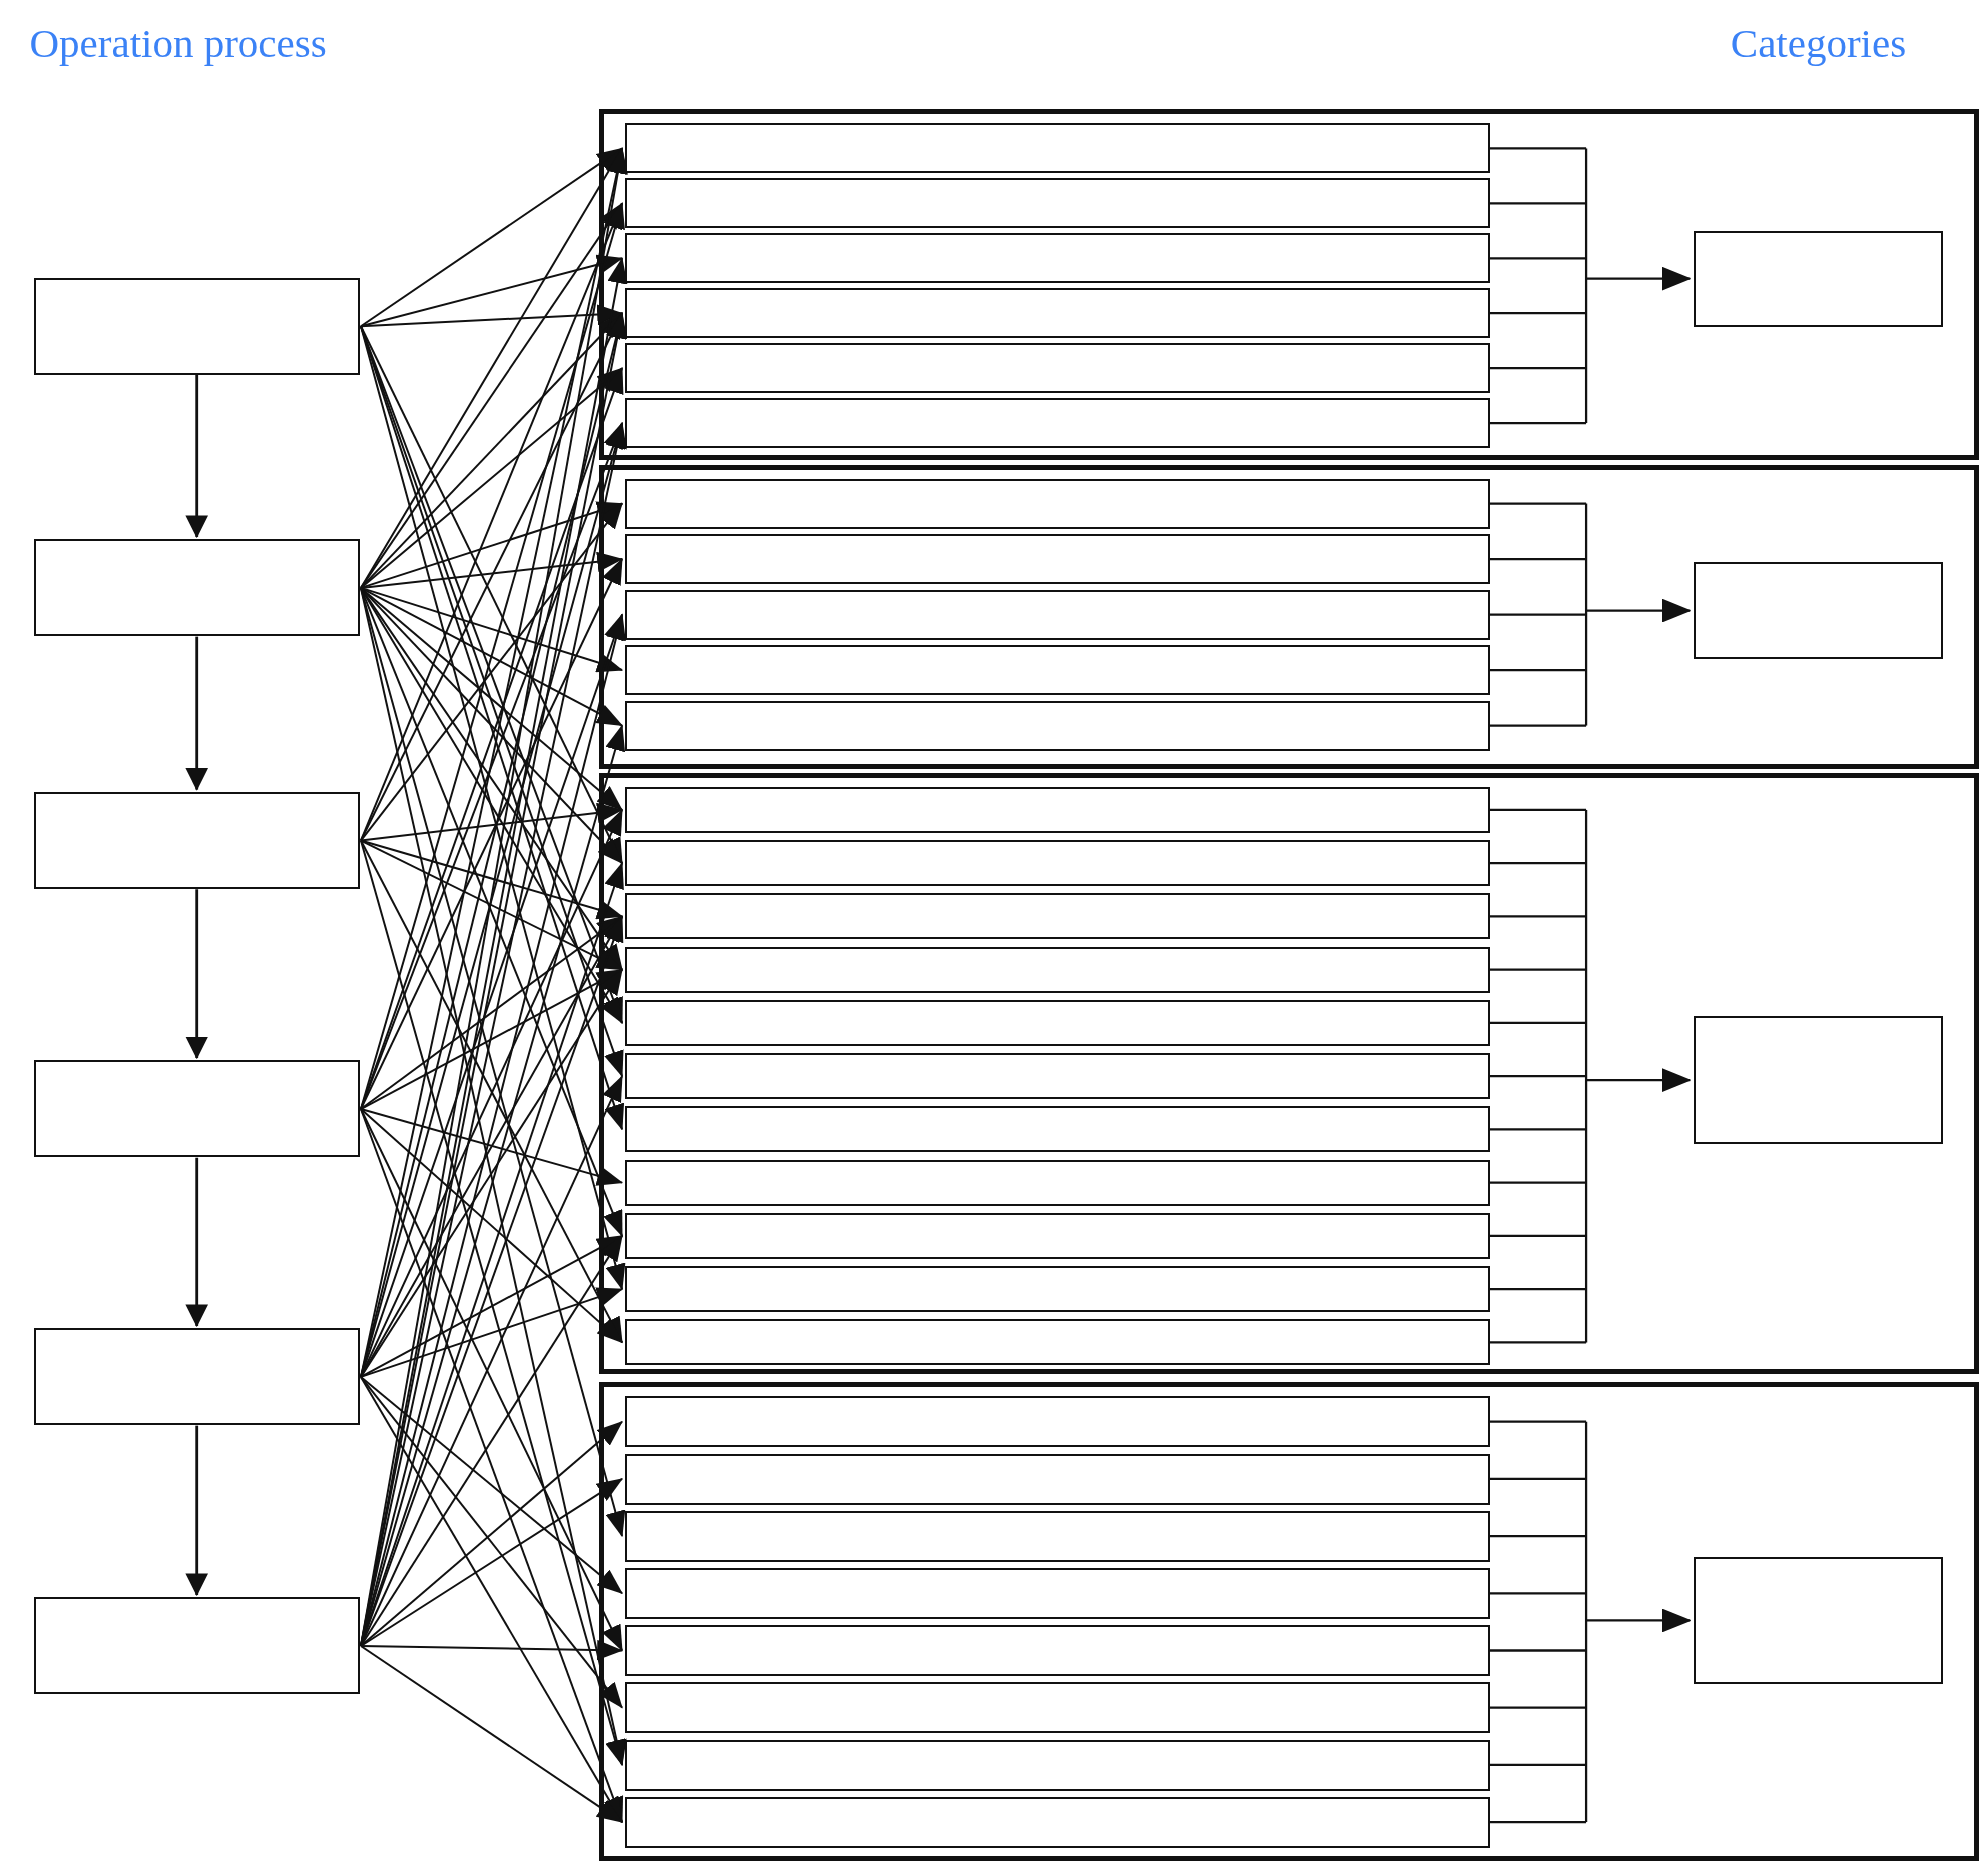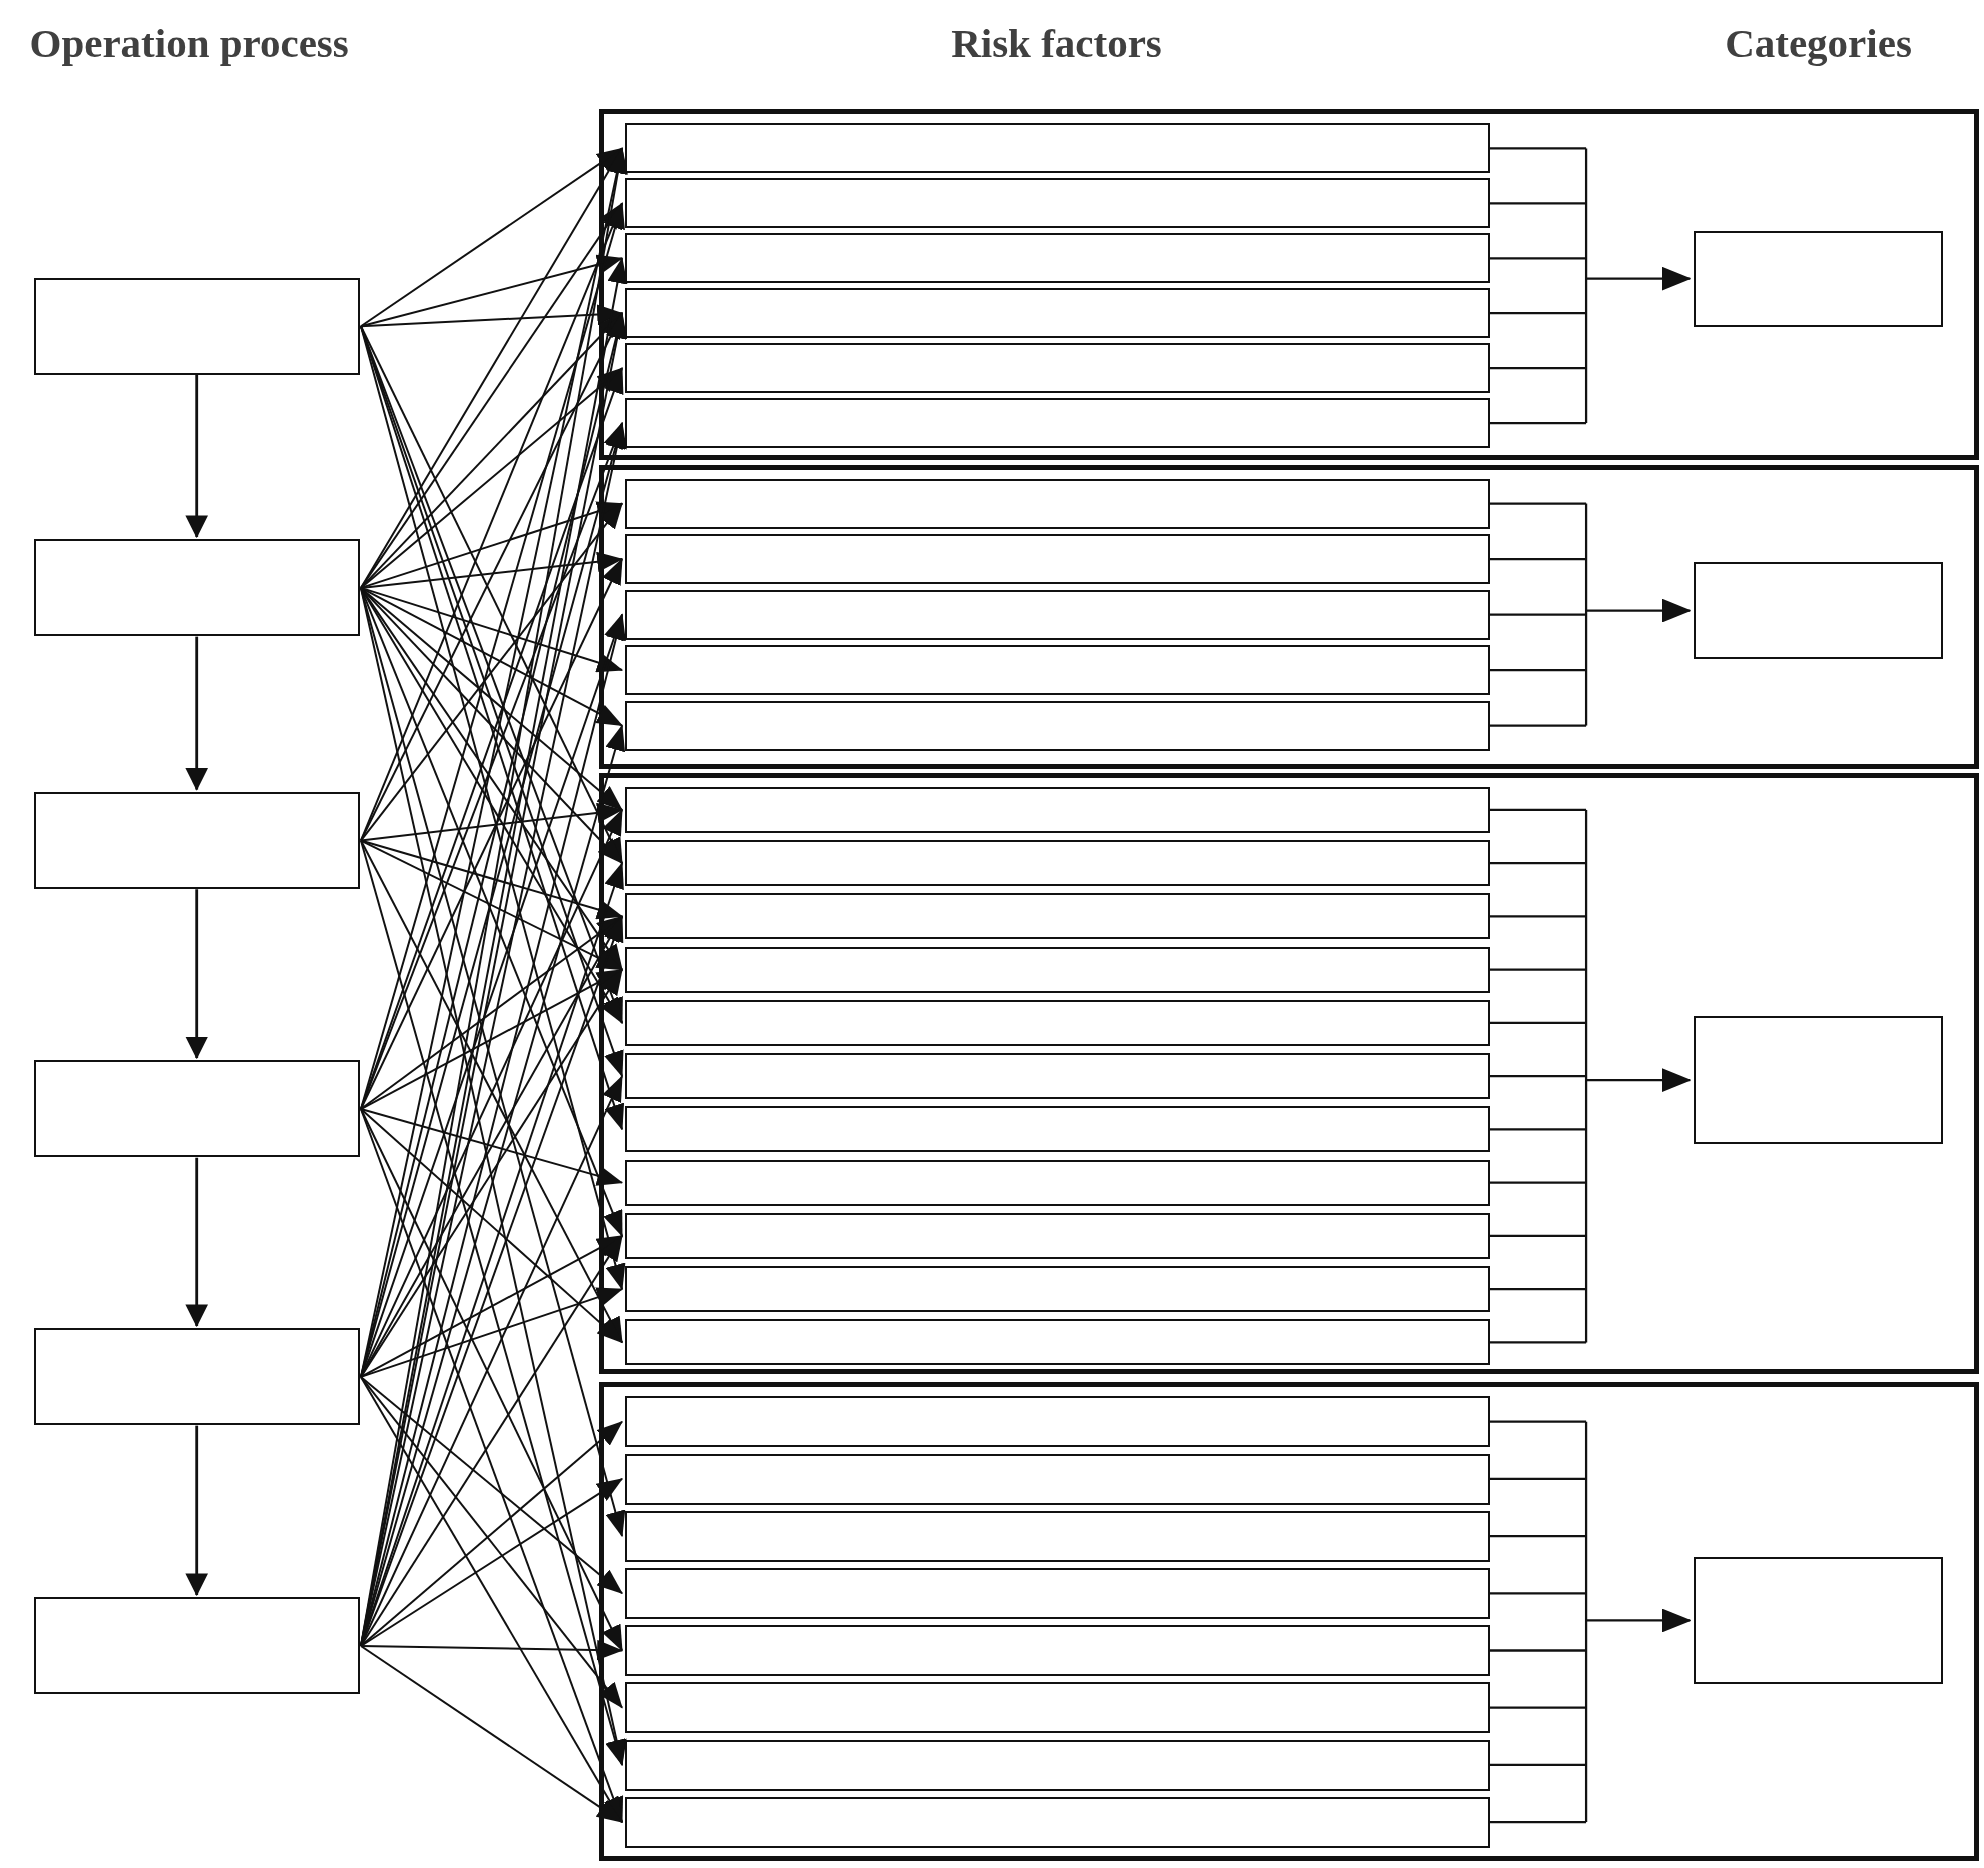--- a/index.html
+++ b/index.html
@@ -1,18 +1,18 @@
 <!DOCTYPE html>
 <html style="font-size:9px"><head>
 <meta charset="utf-8">
 <style>
   html,body{margin:0;padding:0;background:#ffffff;}
   body{width:1985px;height:1868px;font-family:"Liberation Serif","DejaVu Serif",serif;}
   #canvas{position:relative;width:1985px;height:1868px;background:#ffffff;overflow:hidden;}
-  .title{position:absolute;font-weight:bold;font-size:41px;color:#404040;white-space:nowrap;}
+  .title{position:absolute;font-weight:normal;font-size:41px;color:#3b82f6;white-space:nowrap;}
   #t-left{left:29.5px;top:19px;}
   #t-mid{left:830px;top:19px;width:453px;text-align:center;}
   #t-right{left:1677px;top:19px;width:283px;text-align:center;}
   .group-rect{position:absolute;border:5.7px solid #111;background:transparent;box-sizing:border-box;}
   .proc-box{position:absolute;border:2.8px solid #111;background:#fff;box-sizing:border-box;
             display:flex;align-items:center;justify-content:center;
             font-size:33px;letter-spacing:1.1px;color:#111;text-align:center;}
   .factor-box{position:absolute;border:2.8px solid #111;background:#fff;box-sizing:border-box;
             display:flex;align-items:center;justify-content:center;
             font-size:28px;color:#111;text-align:center;line-height:1.05;padding:0 5.7px;}
@@ -20,21 +20,20 @@
   .cat-box{position:absolute;border:2.8px solid #111;background:#fff;box-sizing:border-box;
             display:flex;align-items:center;justify-content:center;
             font-size:32px;color:#111;text-align:center;line-height:1.3;padding:0 11.3px;}
   #lines{position:absolute;left:0;top:0;width:1985px;height:1868px;pointer-events:none;}
 </style>
 </head>
 <body>
 
 <div id="canvas">
   <div class="title" id="t-left">Operation process</div>
-  <div class="title" id="t-mid">Risk factors</div>
   <div class="title" id="t-right">Categories</div>
   <div id="boxes-layer">
       <div class="proc-box" style="left: 34px; top: 278px; width: 326px; height: 97px;"></div>
       <div class="proc-box" style="left: 34px; top: 539px; width: 326px; height: 97px;"></div>
       <div class="proc-box" style="left: 34px; top: 792px; width: 326px; height: 97px;"></div>
       <div class="proc-box" style="left: 34px; top: 1060px; width: 326px; height: 97px;"></div>
       <div class="proc-box" style="left: 34px; top: 1328px; width: 326px; height: 97px;"></div>
       <div class="proc-box" style="left: 34px; top: 1597px; width: 326px; height: 97px;"></div>
       <div class="group-rect" style="left: 599px; top: 109px; width: 1380px; height: 351px;"></div>
       <div class="factor-box" style="left: 625px; top: 123px; width: 865px; height: 50px;"></div>

